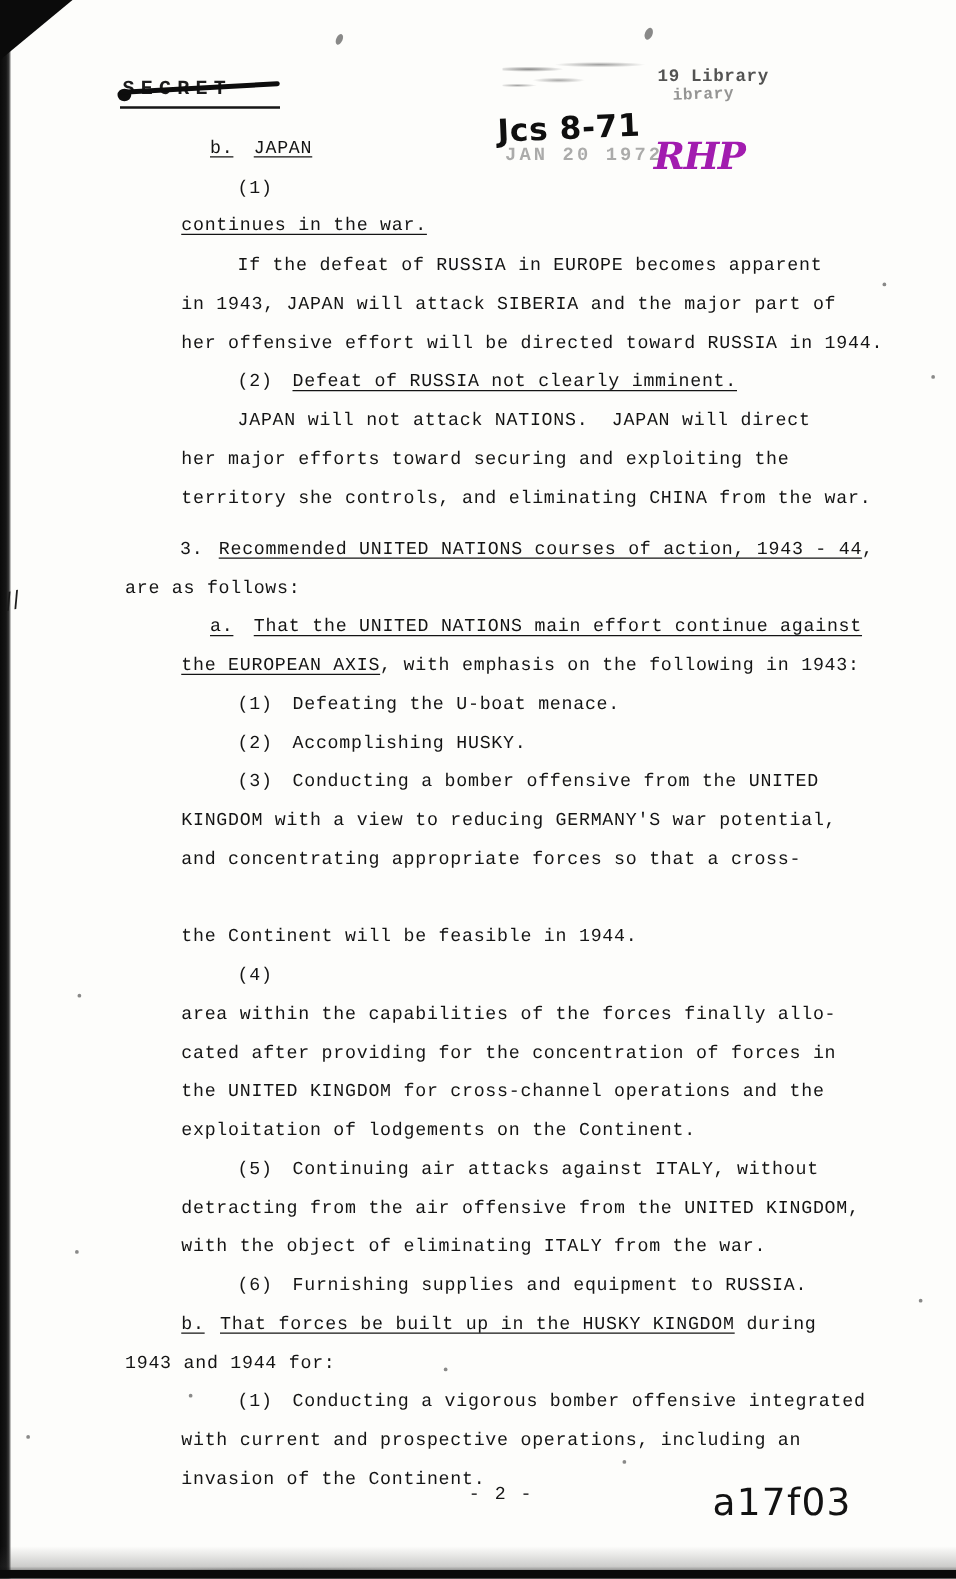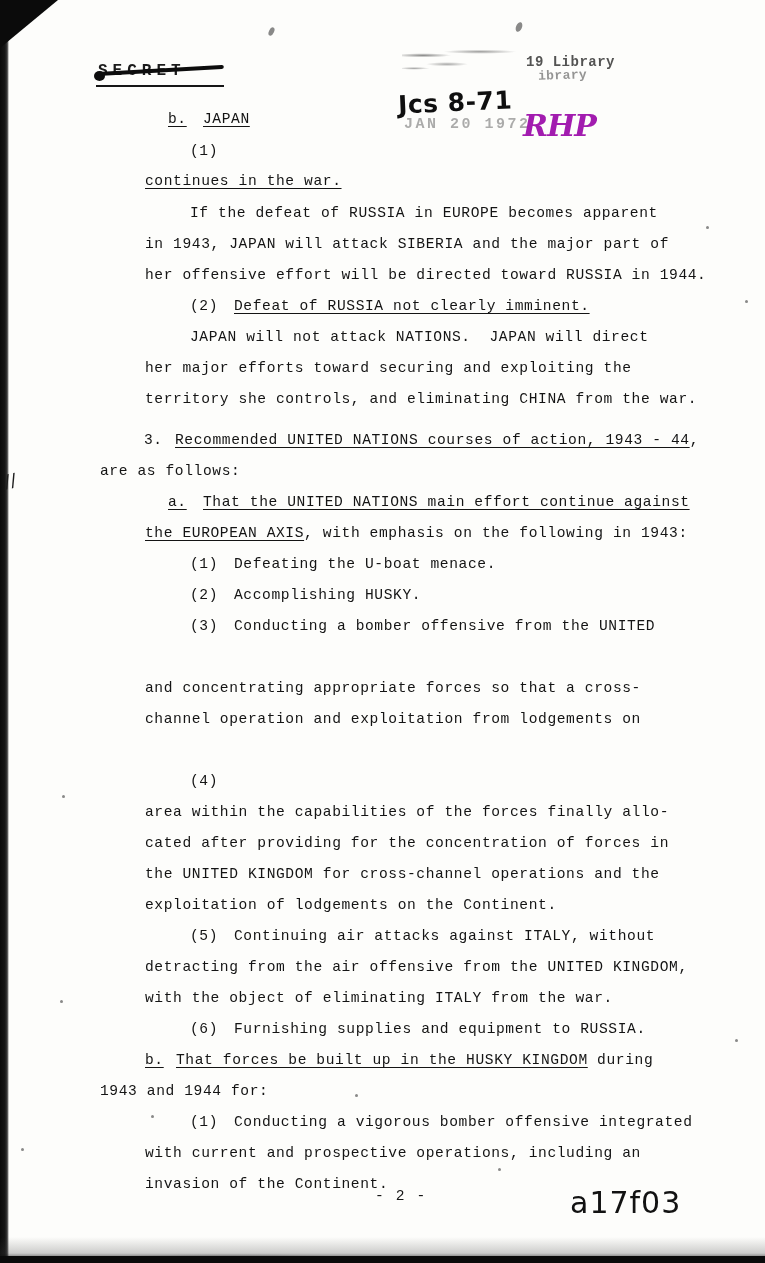--- a/index.html
+++ b/index.html
@@ -303,22 +303,23 @@
   <div class="line" style="left:145px;top:526px;"><span class="u">the EUROPEAN AXIS</span><span>, with emphasis on the following in 1943:</span></div>
 
   <div class="line" style="left:190px;top:557px;">(1)</div>
   <div class="line" style="left:234px;top:557px;">Defeating the U-boat menace.</div>
 
   <div class="line" style="left:190px;top:588px;">(2)</div>
   <div class="line" style="left:234px;top:588px;">Accomplishing HUSKY.</div>
 
   <div class="line" style="left:190px;top:619px;">(3)</div>
   <div class="line" style="left:234px;top:619px;">Conducting a bomber offensive from the UNITED</div>
+  <div class="line" style="left:145px;top:650px;">KINGDOM with a view to reducing GERMANY'S war potential,</div>
   <div class="line" style="left:145px;top:681px;">and concentrating appropriate forces so that a cross-</div>
-  <div class="line" style="left:145px;top:712px;">channel operation and exploitation from lodgements on</div>
+  <div class="line" style="left:145px;top:743px;">the Continent will be feasible in 1944.</div>
 
   <div class="line" style="left:190px;top:774px;">(4)</div>
   <div class="line" style="left:145px;top:805px;">area within the capabilities of the forces finally allo-</div>
   <div class="line" style="left:145px;top:836px;">cated after providing for the concentration of forces in</div>
   <div class="line" style="left:145px;top:867px;">the UNITED KINGDOM for cross-channel operations and the</div>
   <div class="line" style="left:145px;top:898px;">exploitation of lodgements on the Continent.</div>
 
   <div class="line" style="left:190px;top:929px;">(5)</div>
   <div class="line" style="left:234px;top:929px;">Continuing air attacks against ITALY, without</div>
   <div class="line" style="left:145px;top:960px;">detracting from the air offensive from the UNITED KINGDOM,</div>

